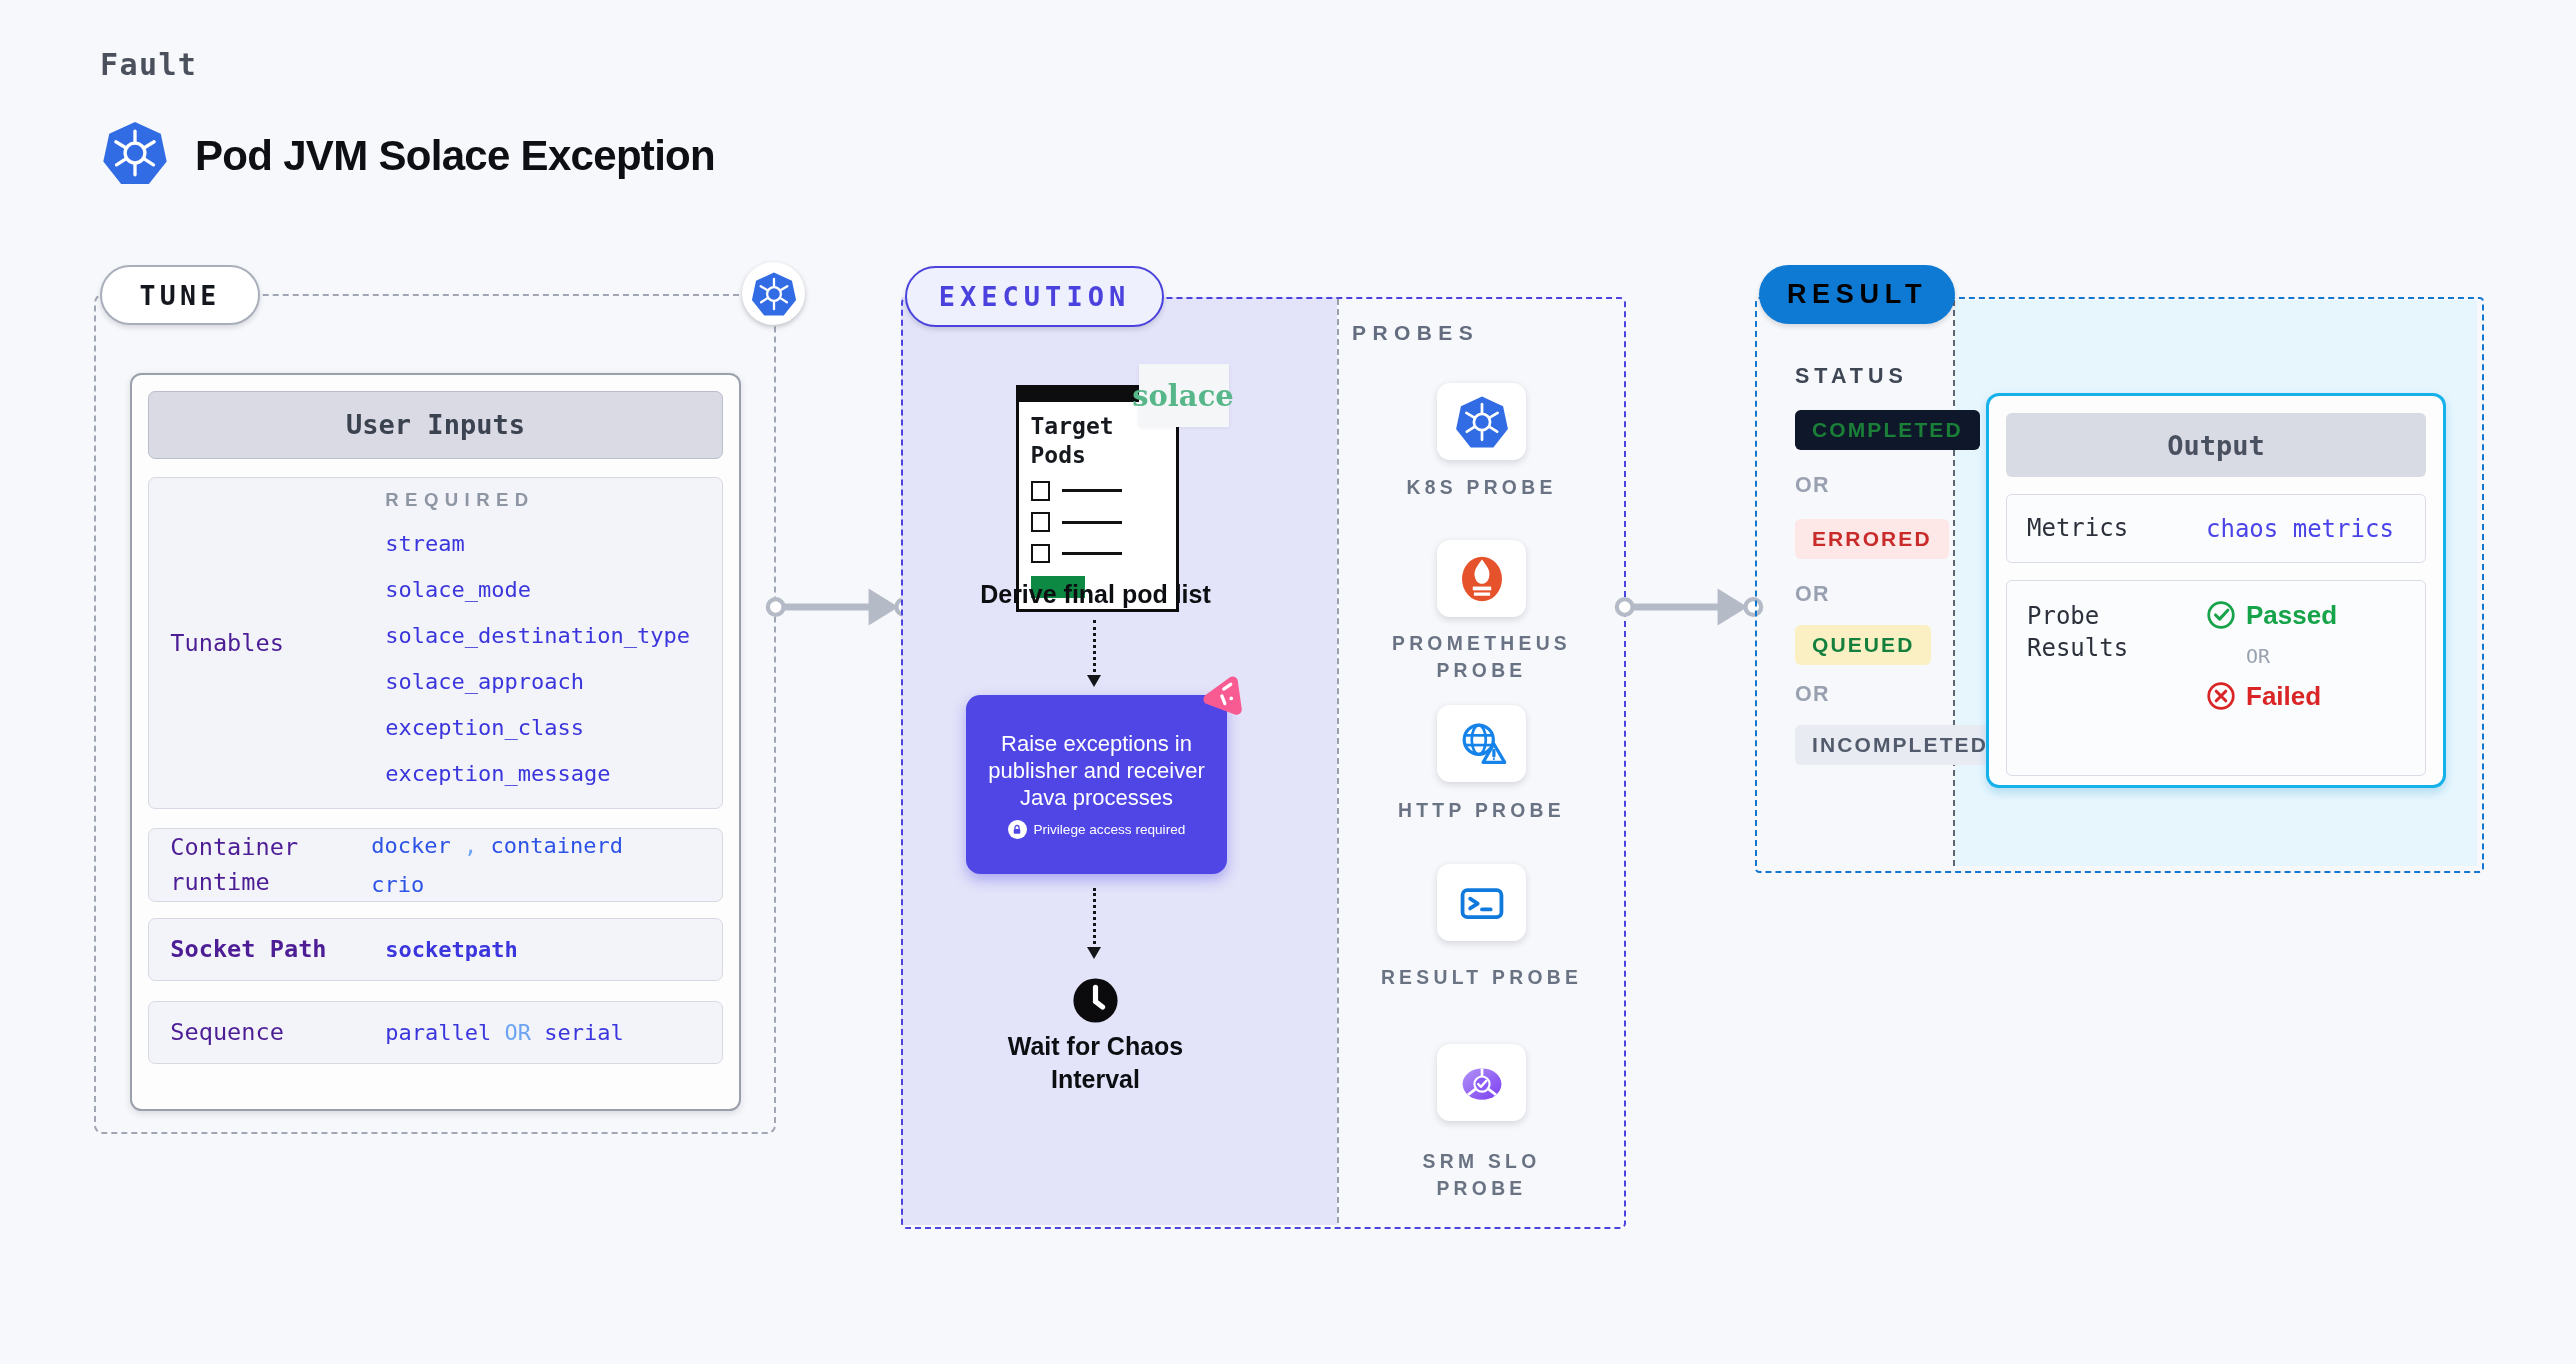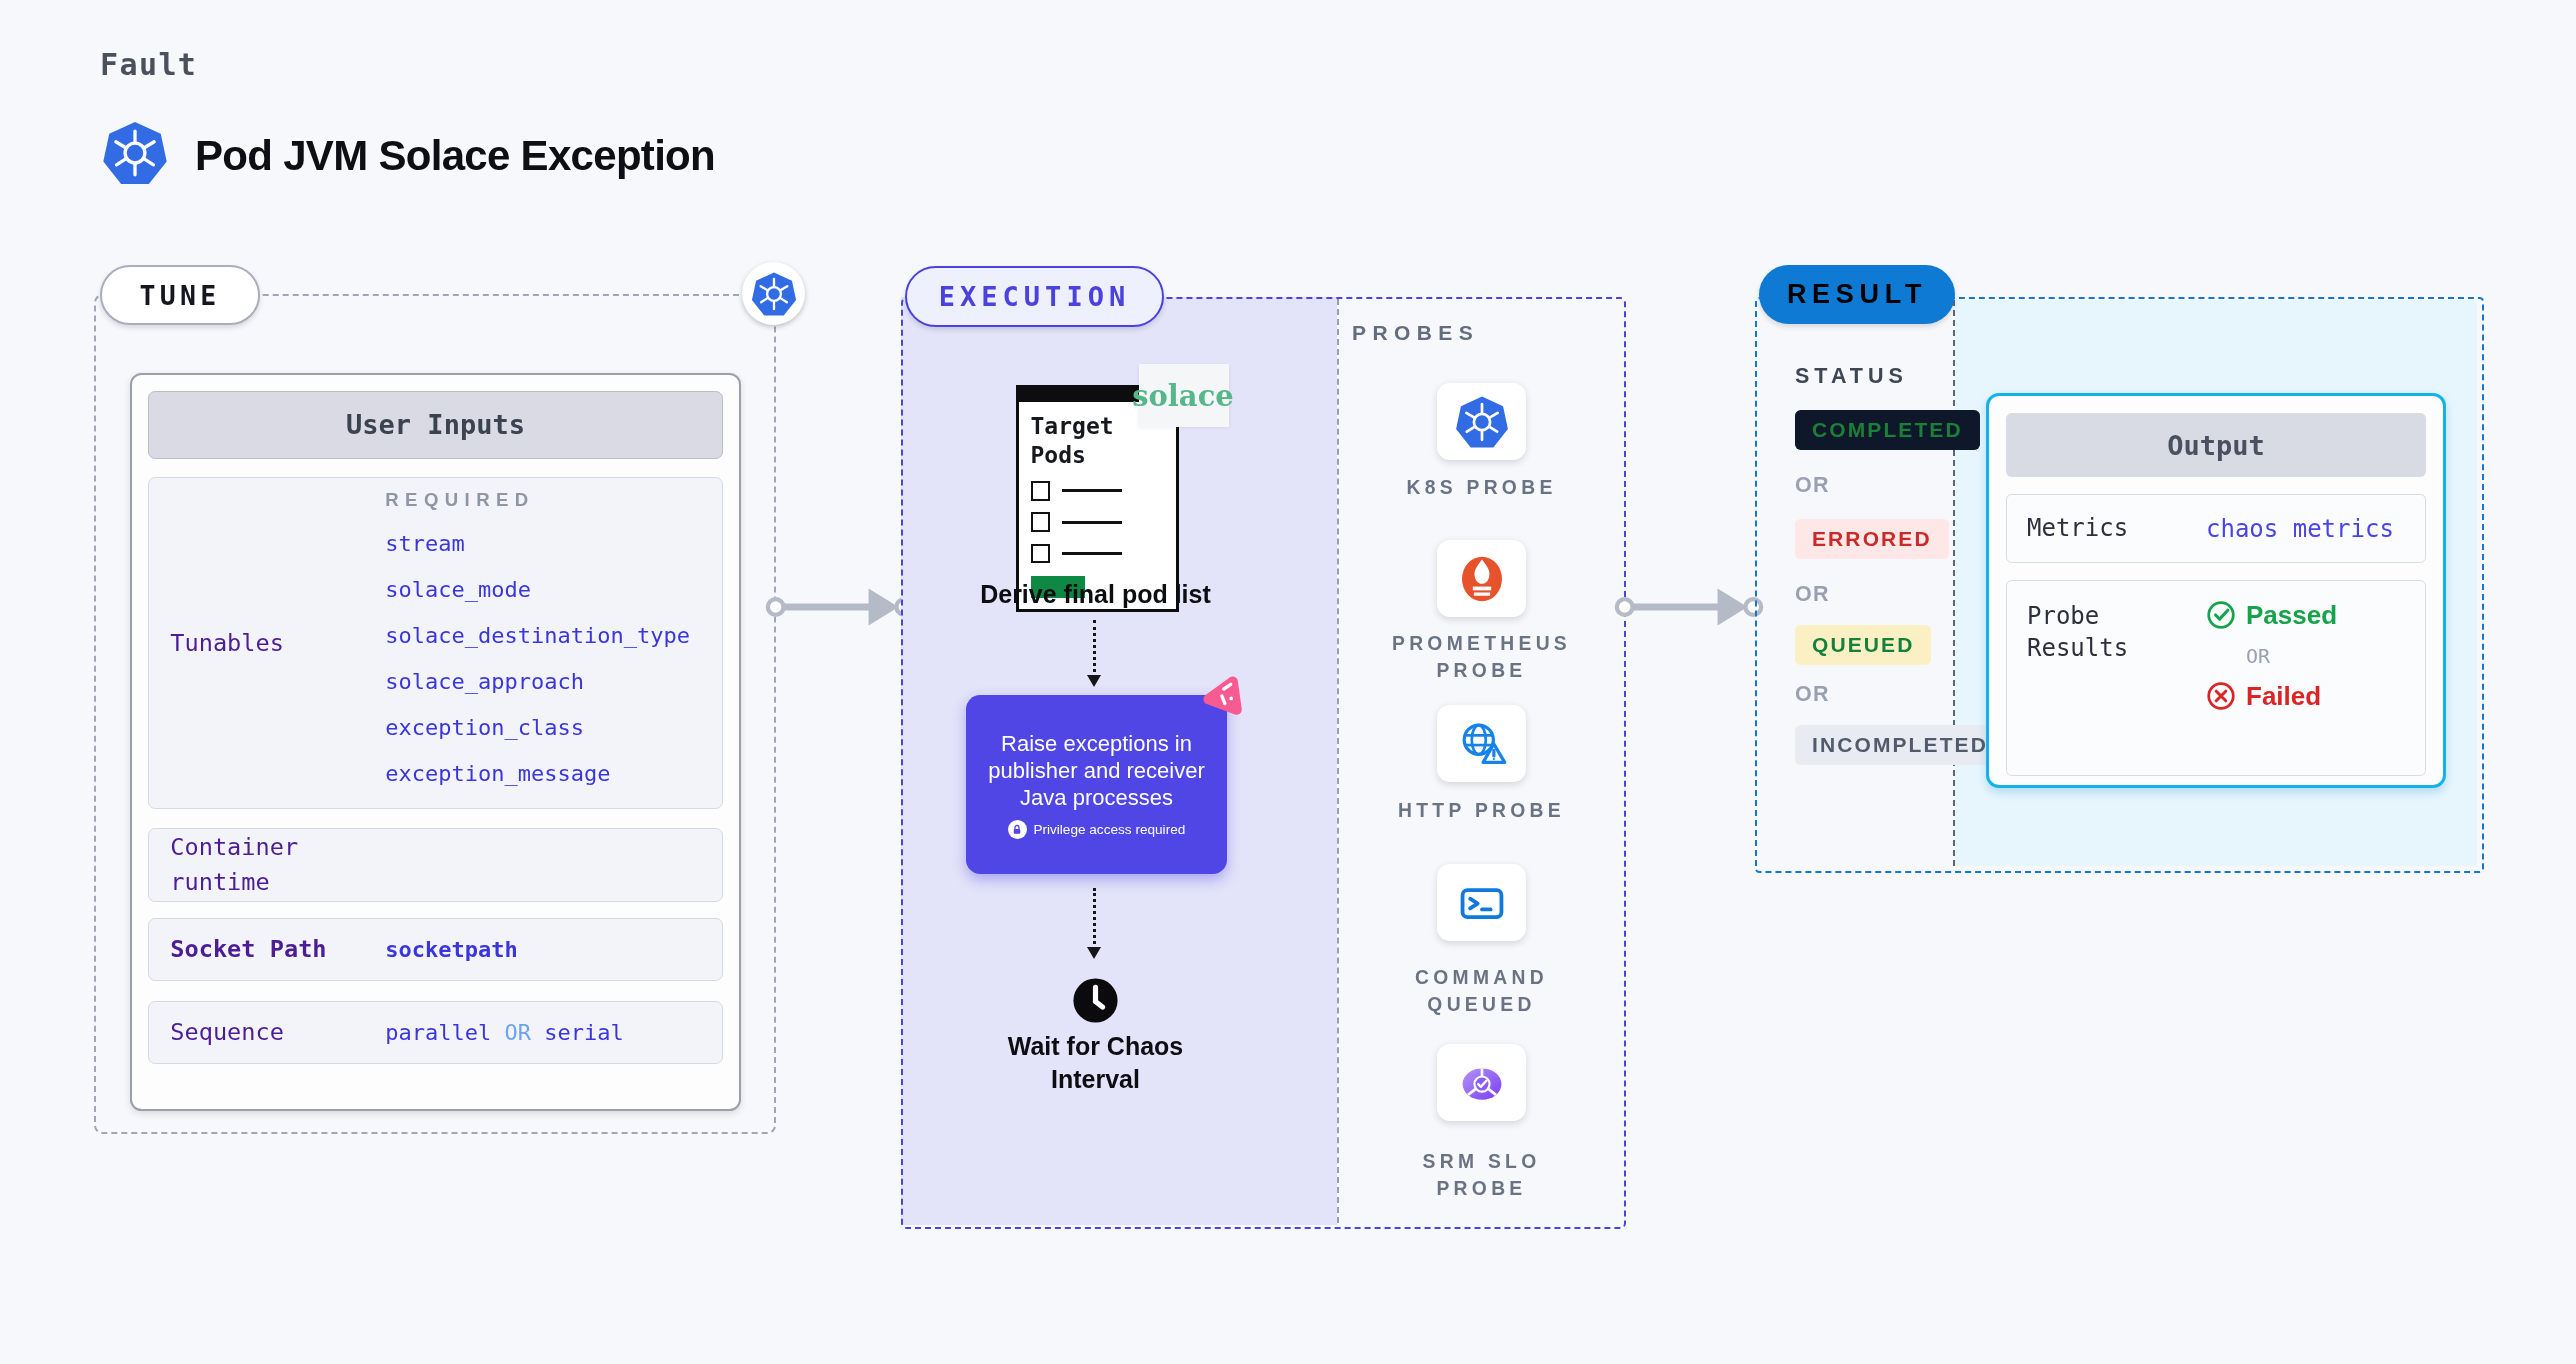--- a/index.html
+++ b/index.html
@@ -172,20 +172,30 @@
         <div class="tun-value mono">solace_mode</div>
         <div class="tun-value mono">solace_destination_type</div>
         <div class="tun-value mono">solace_approach</div>
         <div class="tun-value mono">exception_class</div>
         <div class="tun-value mono">exception_message</div>
       </div>
     </div>
 
     <div class="ui-row row-cr">
       <div class="row-label mono" style="width:201px">Container runtime</div>
+      <div>
+        <div class="vals-line mono">
+          <span class="val-blue">docker</span>
+          <span class="val-light">,</span>
+          <span class="val-blue">containerd</span>
+        </div>
+        <div class="vals-line mono" style="margin-top:14.3px">
+          <span class="val-blue">crio</span>
+        </div>
+      </div>
     </div>
 
     <div class="ui-row row-socket">
       <div class="row-label mono">Socket Path</div>
       <div class="vals-line mono"><span class="val-indigo">socketpath</span></div>
     </div>
 
     <div class="ui-row row-seq">
       <div class="row-label mono">Sequence</div>
       <div class="vals-line mono">
@@ -301,21 +311,21 @@
   </div>
   <div class="abs probe-label" style="top:797px">HTTP PROBE</div>
 
   <div class="abs probe-card" style="top:864px">
     <svg viewBox="0 0 100 100" fill="none" stroke="#1079dd" stroke-linecap="round" stroke-linejoin="round">
       <rect x="14" y="26" width="72" height="50" rx="9" stroke-width="7"></rect>
       <path d="M28 42 l14 9 -14 9" stroke-width="7"></path>
       <line x1="50" y1="62" x2="66" y2="62" stroke-width="7"></line>
     </svg>
   </div>
-  <div class="abs probe-label" style="top:964px">COMMAND QUEUED</div>
+  <div class="abs probe-label" style="top:964px">RESULT PROBE</div>
 
   <div class="abs probe-card" style="top:1044px">
     <svg viewBox="0 0 100 100">
       <ellipse cx="50" cy="52" rx="36" ry="29" fill="url(#srmg)"></ellipse>
       <line x1="50" y1="52" x2="50" y2="23" stroke="#fff" stroke-width="5"></line>
       <line x1="50" y1="52" x2="24" y2="72" stroke="#fff" stroke-width="5"></line>
       <line x1="50" y1="52" x2="76" y2="72" stroke="#fff" stroke-width="5"></line>
       <circle cx="50" cy="52" r="14" fill="#8b5cf6" stroke="#fff" stroke-width="4"></circle>
       <path d="M43 52 l5 5 10 -11" stroke="#fff" stroke-width="4.5" fill="none" stroke-linecap="round" stroke-linejoin="round"></path>
     </svg>

